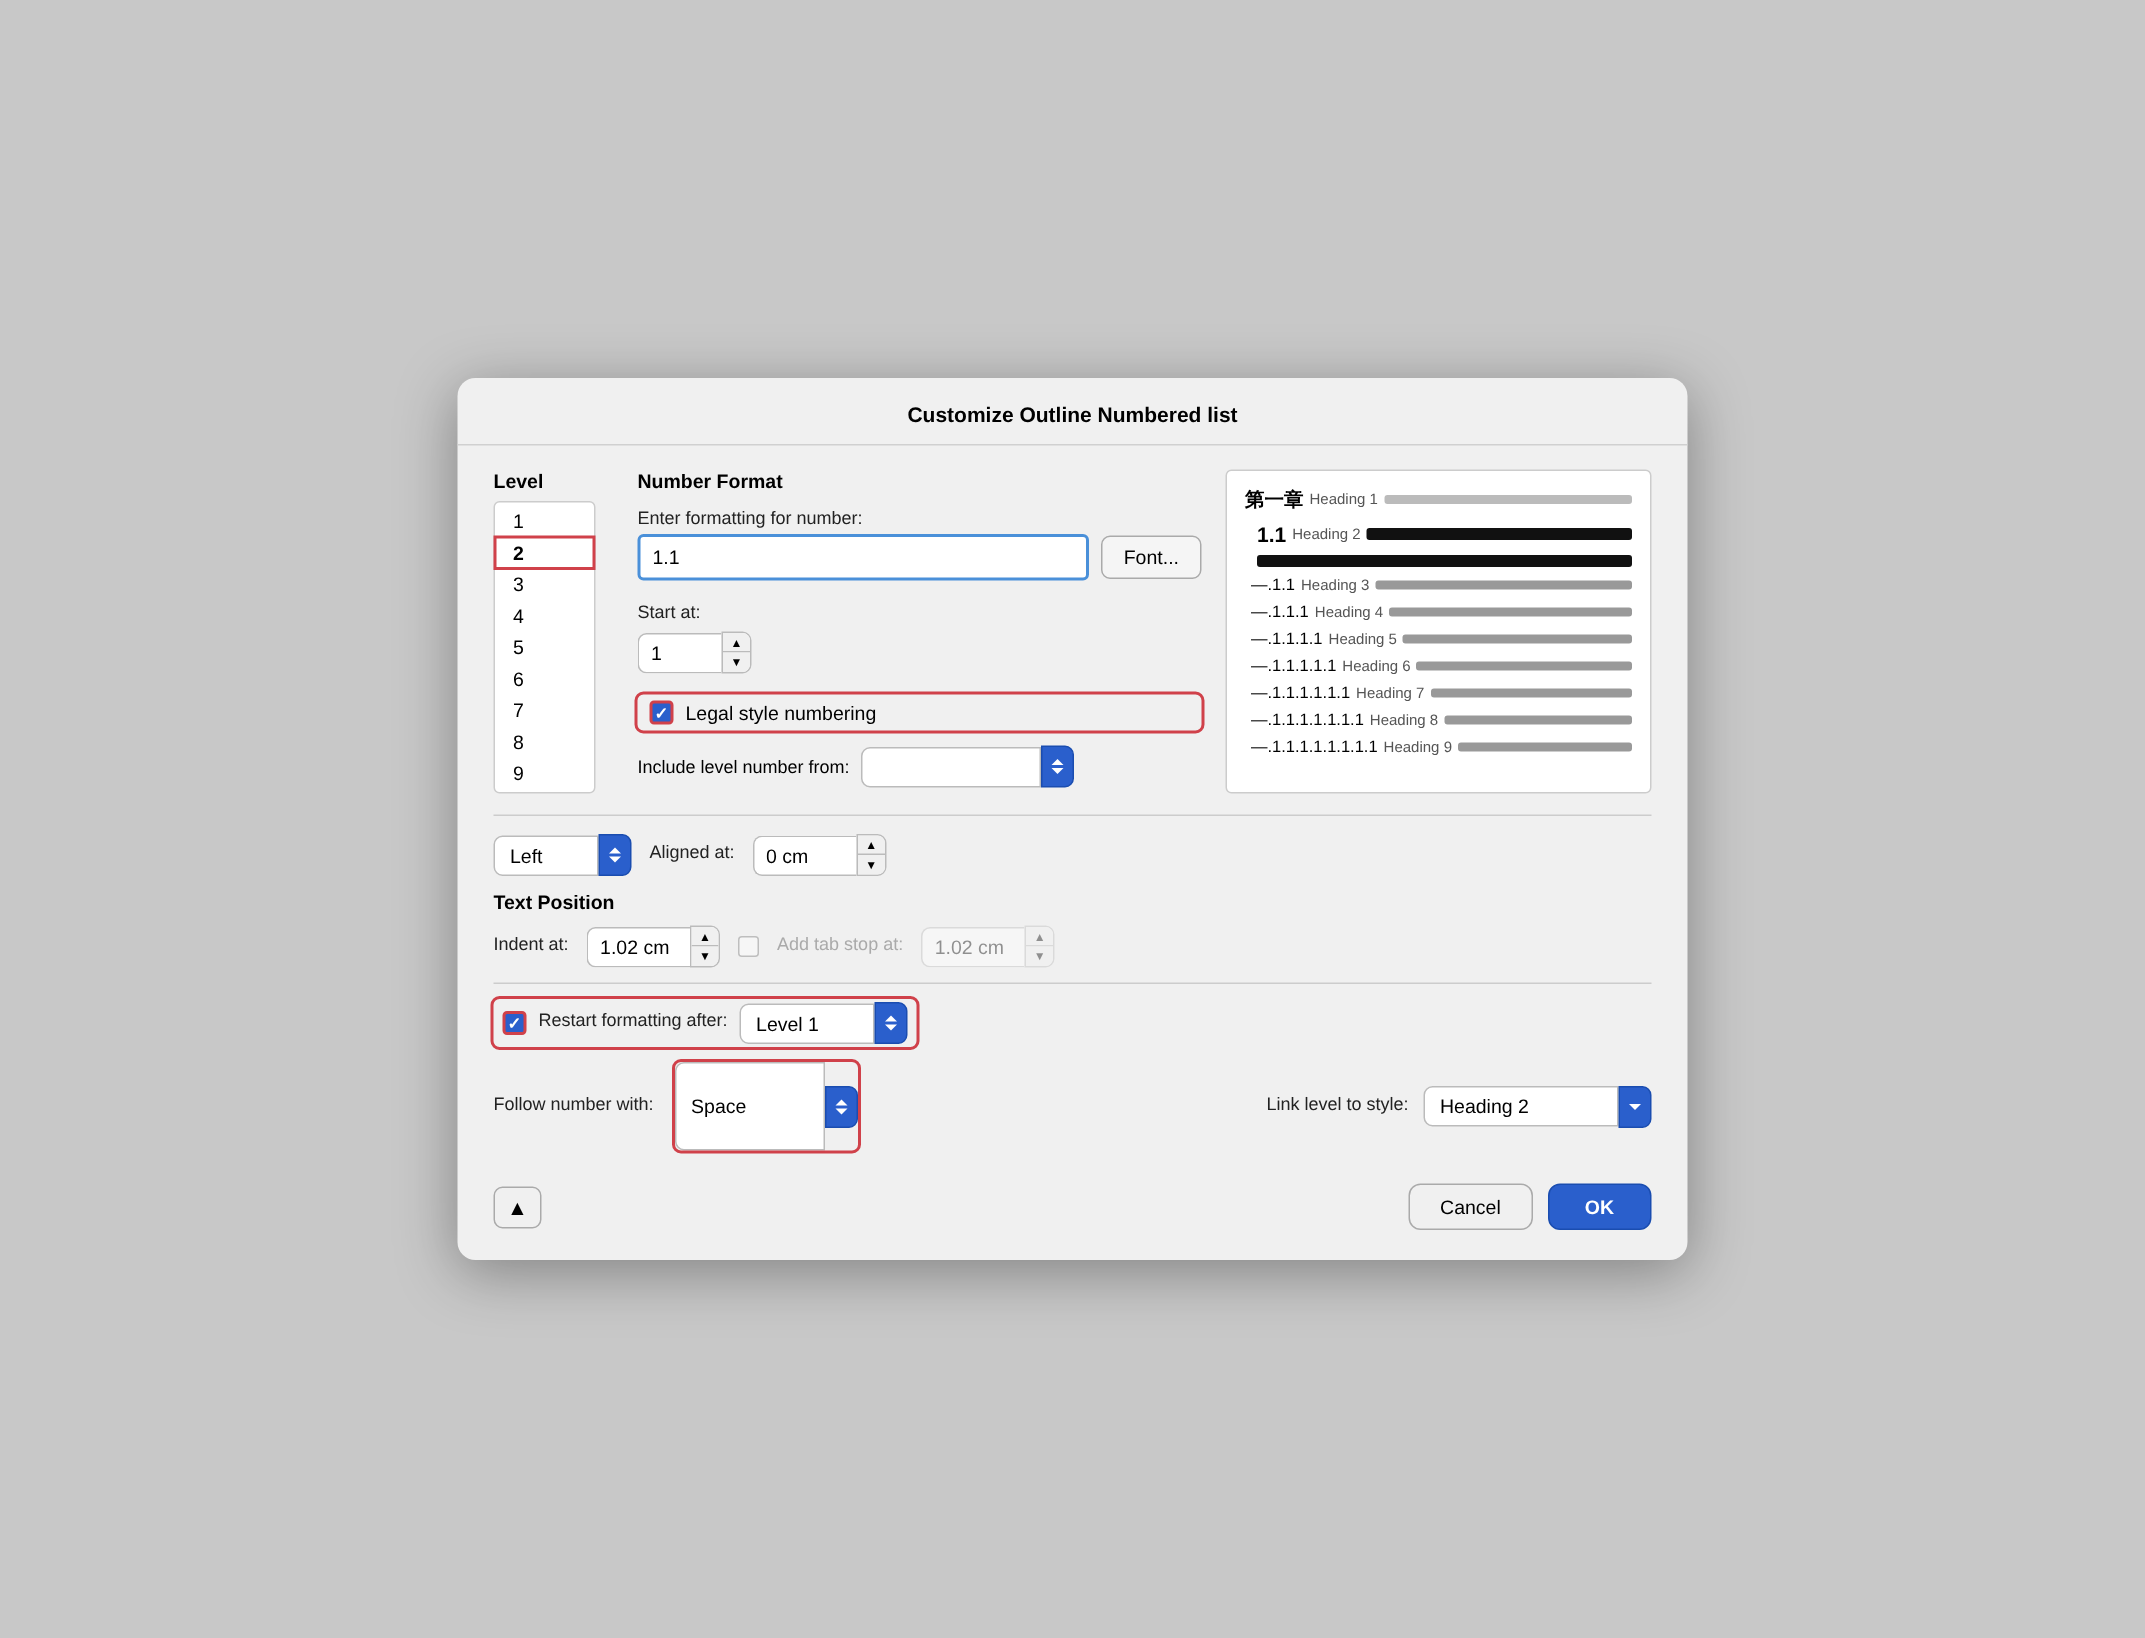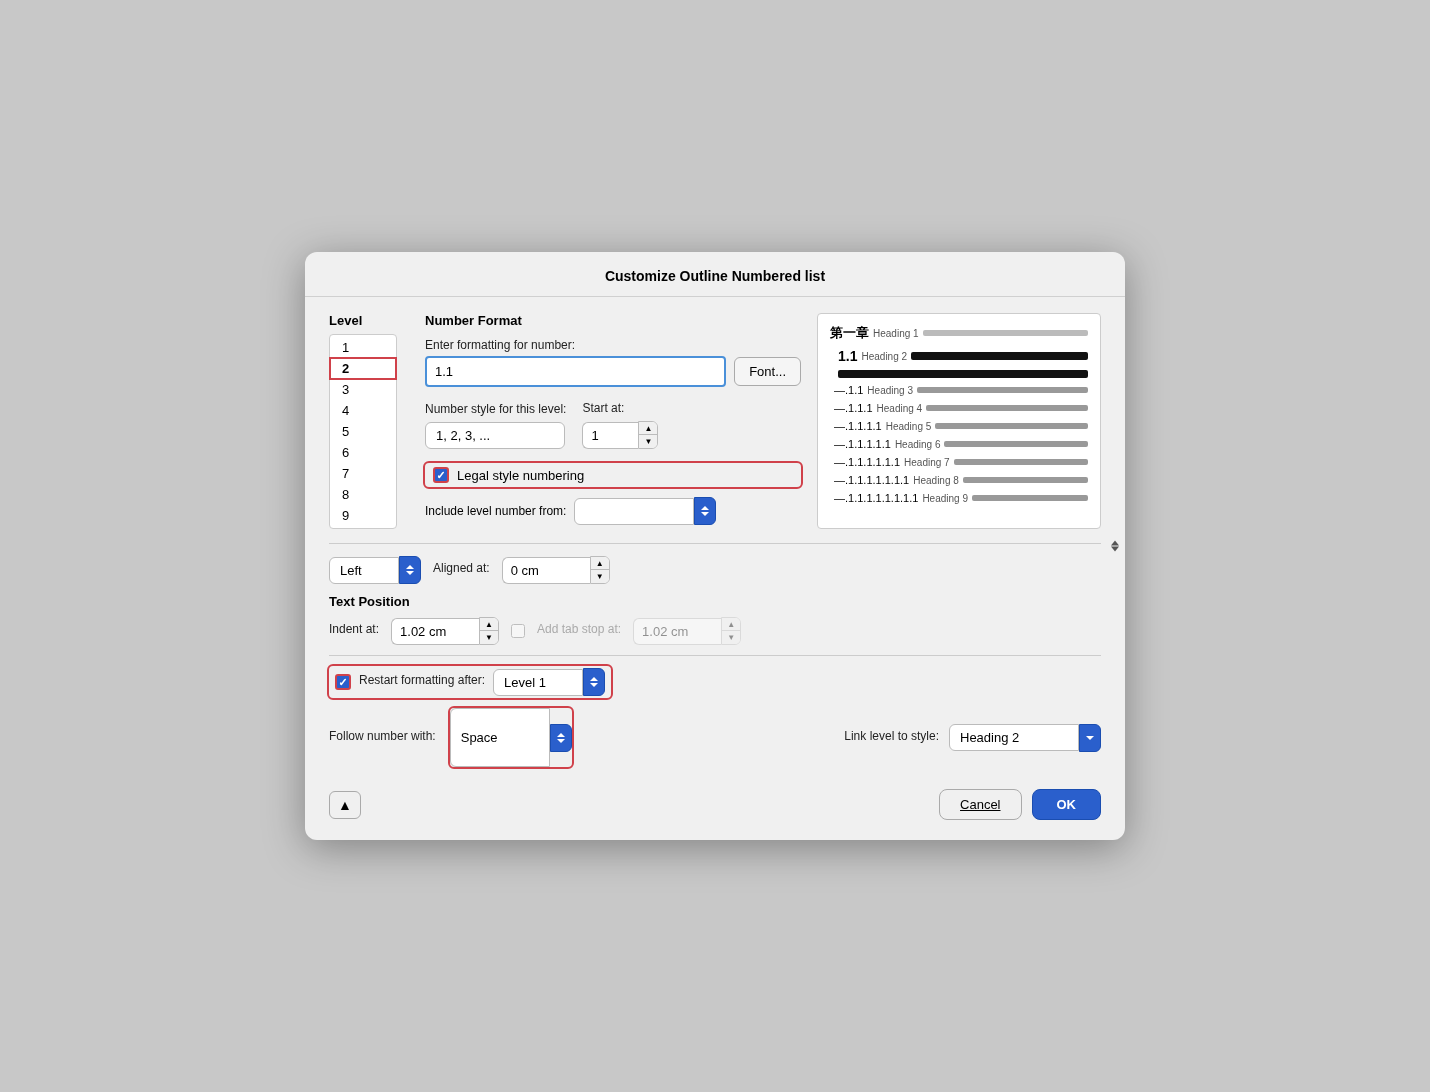--- a/index.html
+++ b/index.html
@@ -277,21 +277,21 @@
       appearance: none;
       -webkit-appearance: none;
     }
     .pos-row {
       display: flex;
       align-items: center;
       gap: 12px;
       margin-top: 8px;
       flex-wrap: wrap;
     }
-    .spinner-cm .spinner-input { width: 88px; }
+    .spinner-cm .spinner-input { width: 69px; }
     
     .bottom-section {
       padding: 0 24px;
     }
     .bottom-row {
       display: flex;
       align-items: center;
       gap: 14px;
       margin-bottom: 10px;
       flex-wrap: wrap;
@@ -367,21 +367,20 @@
       display: flex;
       gap: 10px;
     }
     .cancel-btn {
       border: 1px solid #aaa;
       border-radius: 8px;
       background: #f0f0f0;
       padding: 7px 20px;
       font-size: 13px;
       cursor: pointer;
-      text-decoration: underline;
     }
     .ok-btn {
       border: 1px solid #1a4db0;
       border-radius: 8px;
       background: #2a5fcc;
       color: white;
       padding: 7px 24px;
       font-size: 13px;
       font-weight: 600;
       cursor: pointer;
@@ -448,32 +447,20 @@
 
       <div class="format-section">
         <div class="section-label">Number Format</div>
         <div class="field-label">Enter formatting for number:</div>
         <div class="format-input-row">
           <input class="format-input" type="text" value="1.1" style="">
           <button class="font-button">Font...</button>
         </div>
         <div class="style-row">
           <div class="style-col">
-            <div class="field-label">Number style for this level:</div>
-            <div class="spinner-wrapper">
-              <select class="select-box">
-                <option>1, 2, 3, ...</option>
-              </select>
-              <div class="select-arrow" style="right:6px;display:flex;flex-direction:column;gap:1px;pointer-events:none;">
-                <span style="width:0;height:0;border-left:4px solid transparent;border-right:4px solid transparent;border-bottom:5px solid #555;"></span>
-                <span style="width:0;height:0;border-left:4px solid transparent;border-right:4px solid transparent;border-top:5px solid #555;"></span>
-              </div>
-            </div>
-          </div>
-          <div class="style-col">
             <div class="field-label">Start at:</div>
             <div class="spinner-wrapper">
               <input class="spinner-input" type="text" value="1" style="">
               <div class="spinner-buttons">
                 <button class="spinner-btn">▲</button>
                 <button class="spinner-btn">▼</button>
               </div>
             </div>
           </div>
         </div>

